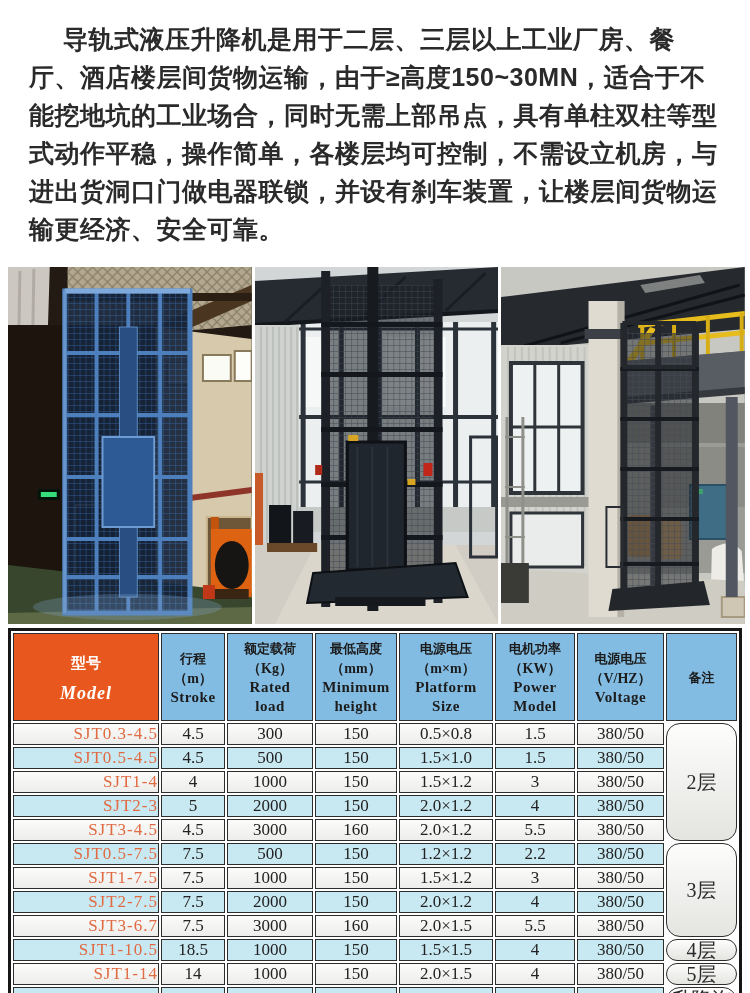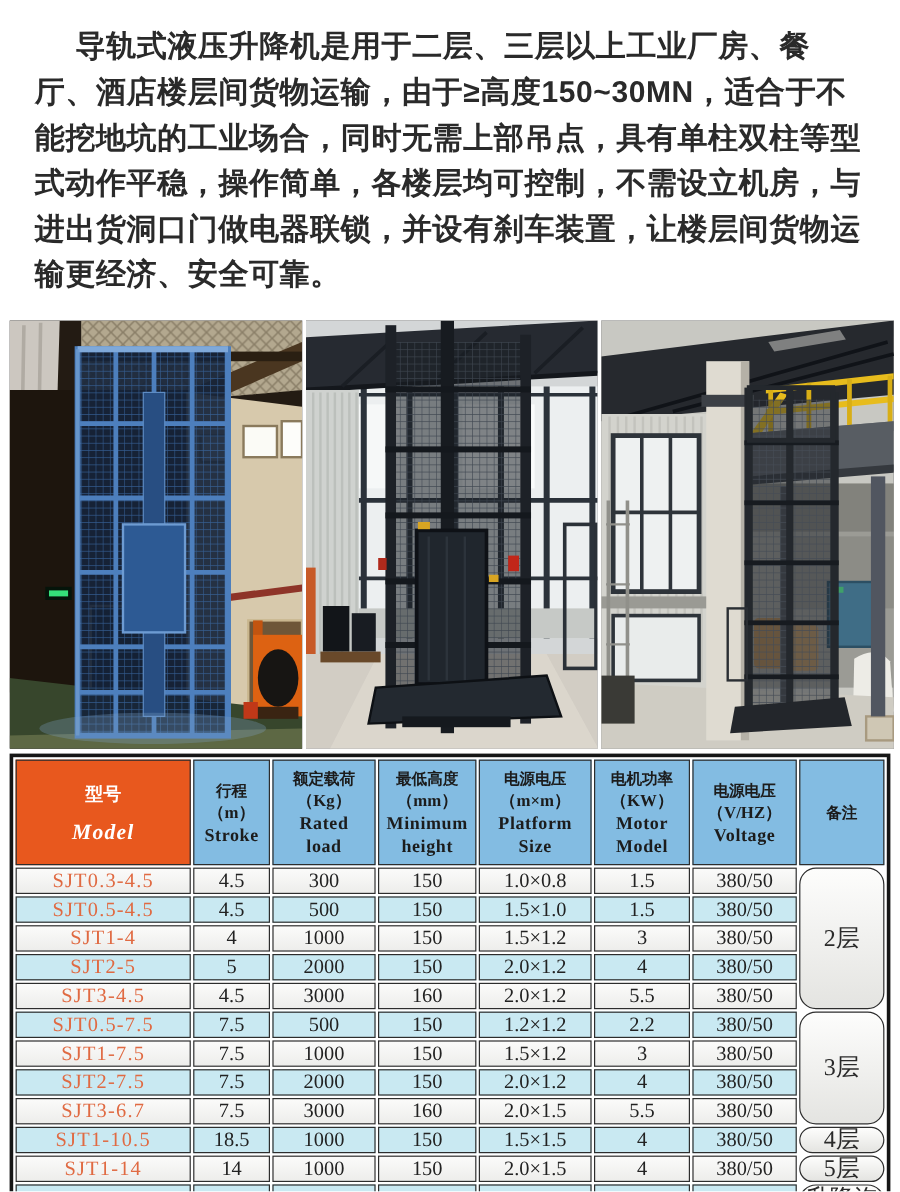--- a/index.html
+++ b/index.html
@@ -23,21 +23,21 @@
   thead th{background:#83bce2;height:86px;}
   thead th.mh{background:#e8581e;}
   .hz{font-size:13px;line-height:21px;color:#1c1c1c;}
   .hu{font-size:14px;line-height:19px;color:#1c1c1c;}
   .he{font-size:15px;line-height:19px;color:#1c1c1c;letter-spacing:0.5px;}
   .mh .hz{font-size:15px;line-height:32px;color:#ffffff;}
   .mh .he{font-size:18px;line-height:28px;color:#ffffff;letter-spacing:1px;font-style:italic;}
   tbody td{height:20px;font-size:17px;}
   tr.w td{background:linear-gradient(#fbfbfa,#ededeb);}
   tr.b td{background:#c9e9f2;}
-  tbody td.model{color:#e06a42;letter-spacing:1px;}
+  tbody td.model{color:#e06a42;letter-spacing:1px;text-align:right;}
   tbody td.remark{background:linear-gradient(#fdfdfc,#e4e4e1);font-size:20px;
                   line-height:20px;color:#2a2a2a;border-radius:14px;}
   tr.tall td{height:42px;}
 </style>
 </head>
 <body>
 
 <div class="page">
 
   <p class="intro">导轨式液压升降机是用于二层、三层以上工业厂房、餐厅、酒店楼层间货物运输，由于≥高度150~30MN，适合于不能挖地坑的工业场合，同时无需上部吊点，具有单柱双柱等型式动作平稳，操作简单，各楼层均可控制，不需设立机房，与进出货洞口门做电器联锁，并设有刹车装置，让楼层间货物运输更经济、安全可靠。</p>
@@ -237,40 +237,40 @@
         </th>
         <th>
           <div class="hz">电源电压</div>
           <div class="hu">（m×m）</div>
           <div class="he">Platform</div>
           <div class="he">Size</div>
         </th>
         <th>
           <div class="hz">电机功率</div>
           <div class="hu">（KW）</div>
-          <div class="he">Motor</div>
+          <div class="he">Power</div>
           <div class="he">Model</div>
         </th>
         <th>
           <div class="hz">电源电压</div>
           <div class="hu">（V/HZ）</div>
           <div class="he">Voltage</div>
         </th>
         <th>
           <div class="hz">备注</div>
         </th>
       </tr>
     </thead>
     <tbody>
       <tr class="w">
         <td class="model">SJT0.3-4.5</td>
         <td>4.5</td>
         <td>300</td>
         <td>150</td>
-        <td>1.0×0.8</td>
+        <td>0.5×0.8</td>
         <td>1.5</td>
         <td>380/50</td>
         <td class="remark" rowspan="5">2层</td>
       </tr>
       <tr class="b">
         <td class="model">SJT0.5-4.5</td>
         <td>4.5</td>
         <td>500</td>
         <td>150</td>
         <td>1.5×1.0</td>
@@ -280,21 +280,21 @@
       <tr class="w">
         <td class="model">SJT1-4</td>
         <td>4</td>
         <td>1000</td>
         <td>150</td>
         <td>1.5×1.2</td>
         <td>3</td>
         <td>380/50</td>
       </tr>
       <tr class="b">
-        <td class="model">SJT2-5</td>
+        <td class="model">SJT2-3</td>
         <td>5</td>
         <td>2000</td>
         <td>150</td>
         <td>2.0×1.2</td>
         <td>4</td>
         <td>380/50</td>
       </tr>
       <tr class="w">
         <td class="model">SJT3-4.5</td>
         <td>4.5</td>

